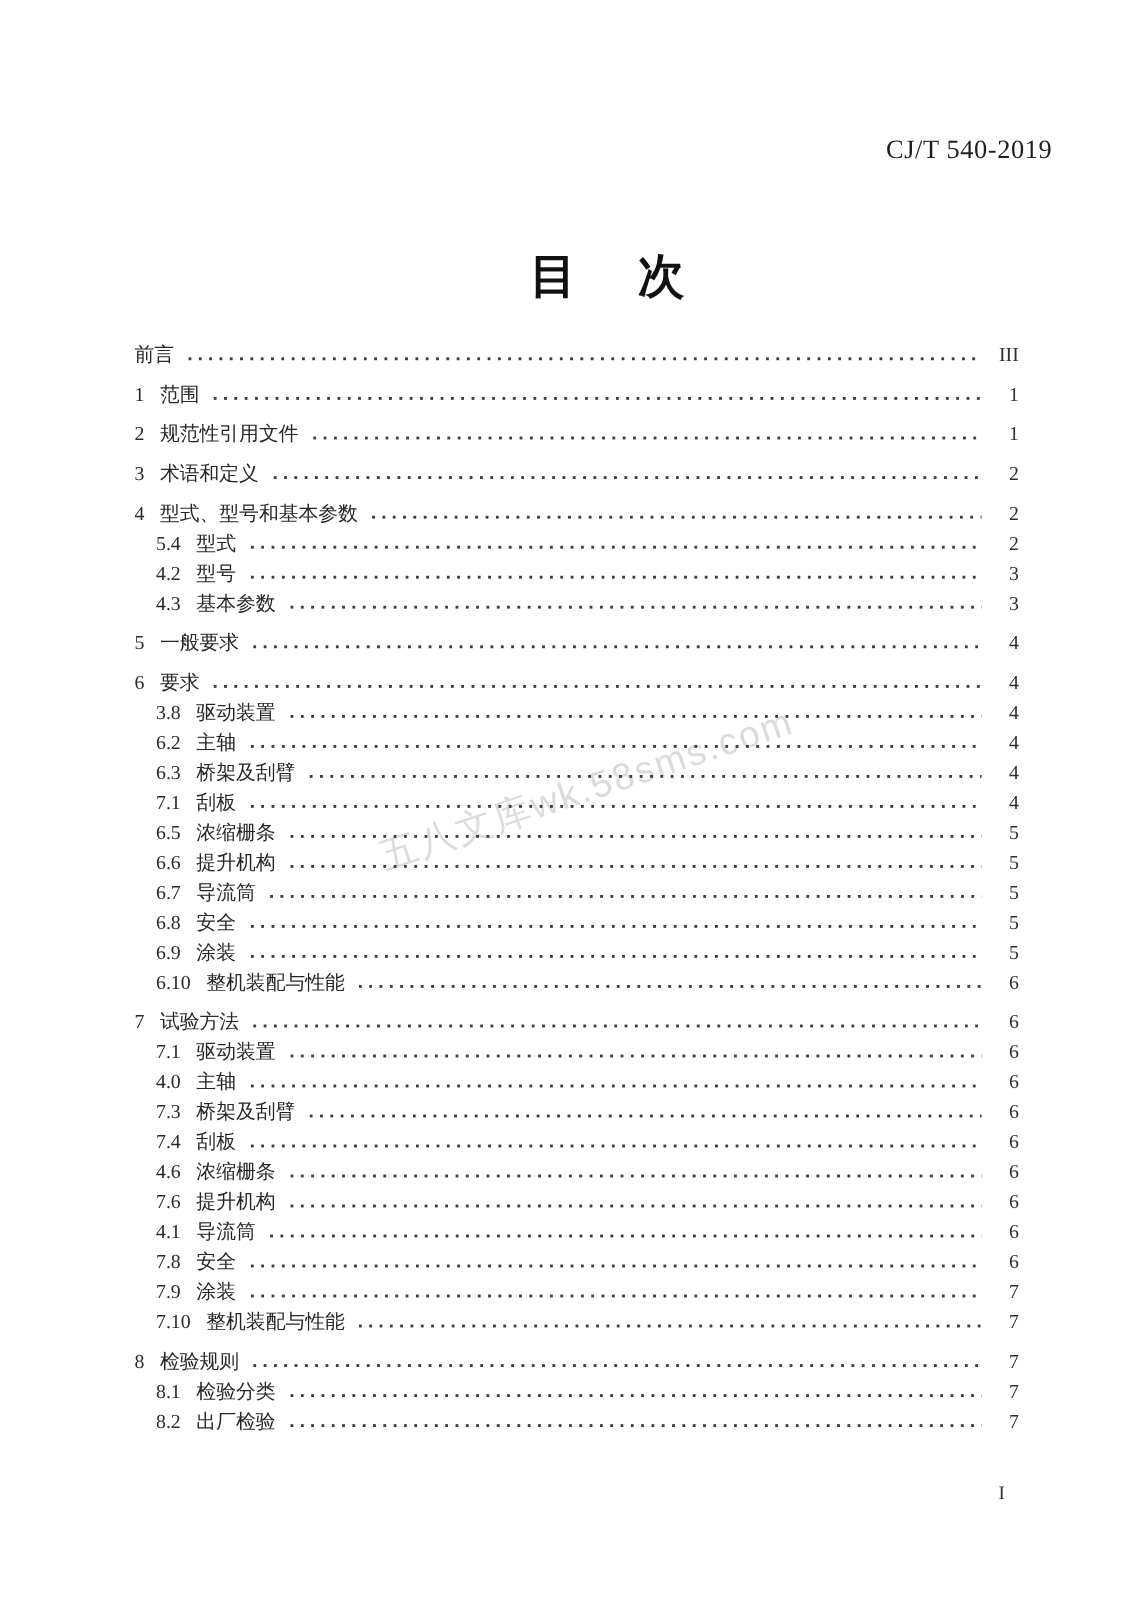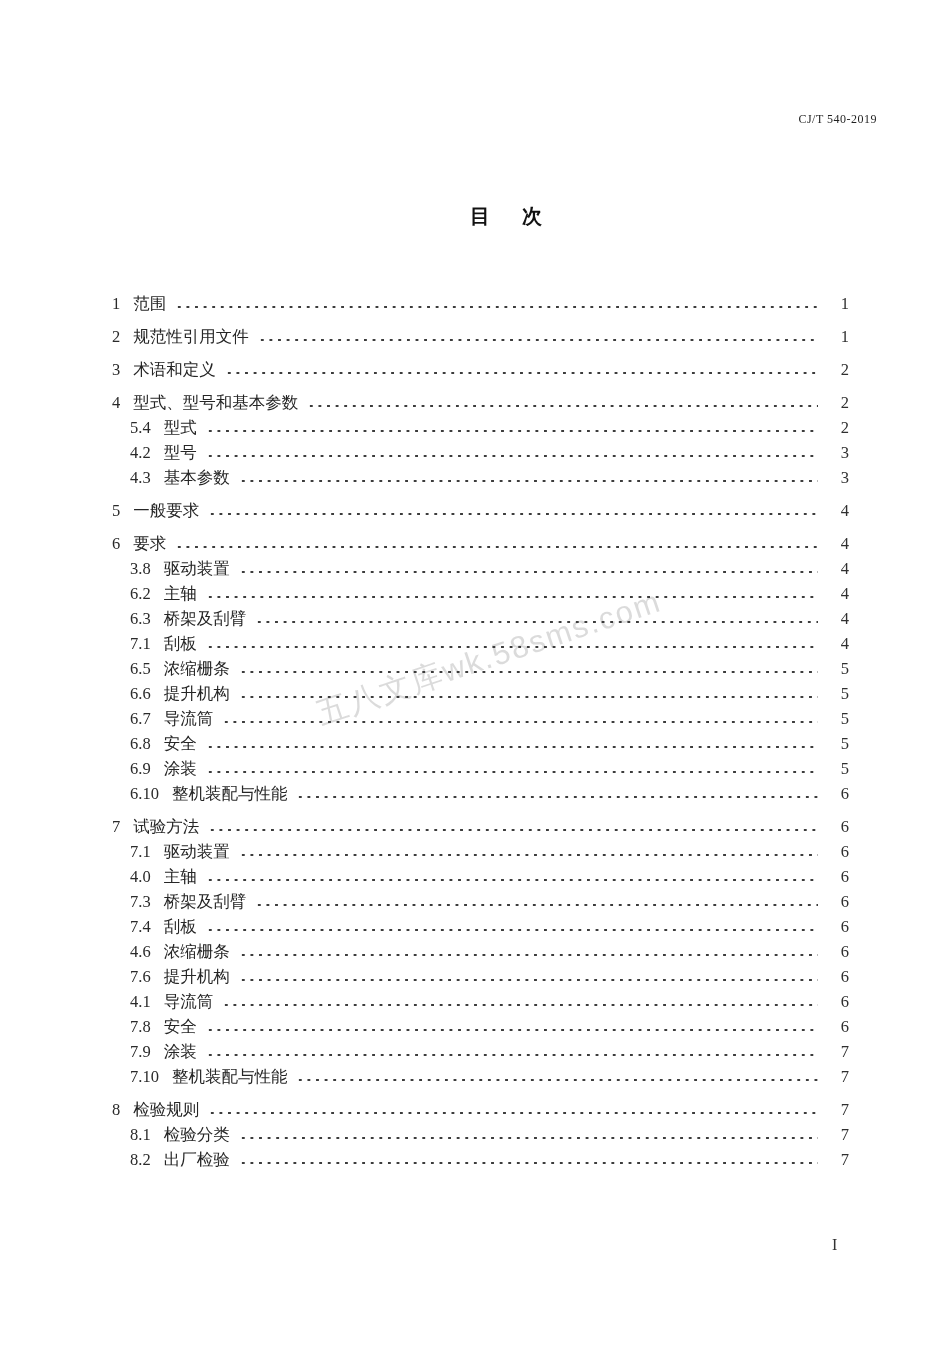--- a/index.html
+++ b/index.html
@@ -12,35 +12,35 @@
     height: 1345px;
     position: relative;
     overflow: hidden;
     font-family: "Liberation Serif", "DejaVu Serif", serif;
     color: #262626;
   }
   .page-header {
     position: absolute;
     top: 112px;
     right: 73px;
-    font-size: 12px;
+    font-size: 22px;
     letter-spacing: 0.5px;
     color: #1f1f1f;
     white-space: nowrap;
   }
   .doc-title {
     position: absolute;
     top: 203px;
     left: 0;
     right: 0;
     text-align: center;
     text-indent: 24px;
     font-family: "Liberation Sans", "DejaVu Sans", sans-serif;
     font-weight: 700;
-    font-size: 20px;
+    font-size: 39px;
     letter-spacing: 6px;
     color: #111111;
     margin-left: 44px;
   }
   .watermark {
     position: absolute;
     left: 318px;
     top: 694px;
     transform: rotate(-18.5deg);
     transform-origin: left center;
@@ -95,20 +95,25 @@
 </head>
 <body>
 
 <div class="page-header">CJ/T 540-2019</div>
 
 <div class="doc-title">目　次</div>
 
 <div class="watermark">五八文库wk.58sms.com</div>
 
 <div class="toc">
+  <div class="toc-row lvl1 first">
+    <span class="toc-title">前言</span>
+      <span class="leader"></span>
+      <span class="toc-page">III</span>
+  </div>
   <div class="toc-row lvl1">
     <span class="toc-num">1</span>
       <span class="toc-title">范围</span>
       <span class="leader"></span>
       <span class="toc-page">1</span>
   </div>
   <div class="toc-row lvl1">
     <span class="toc-num">2</span>
       <span class="toc-title">规范性引用文件</span>
       <span class="leader"></span>

